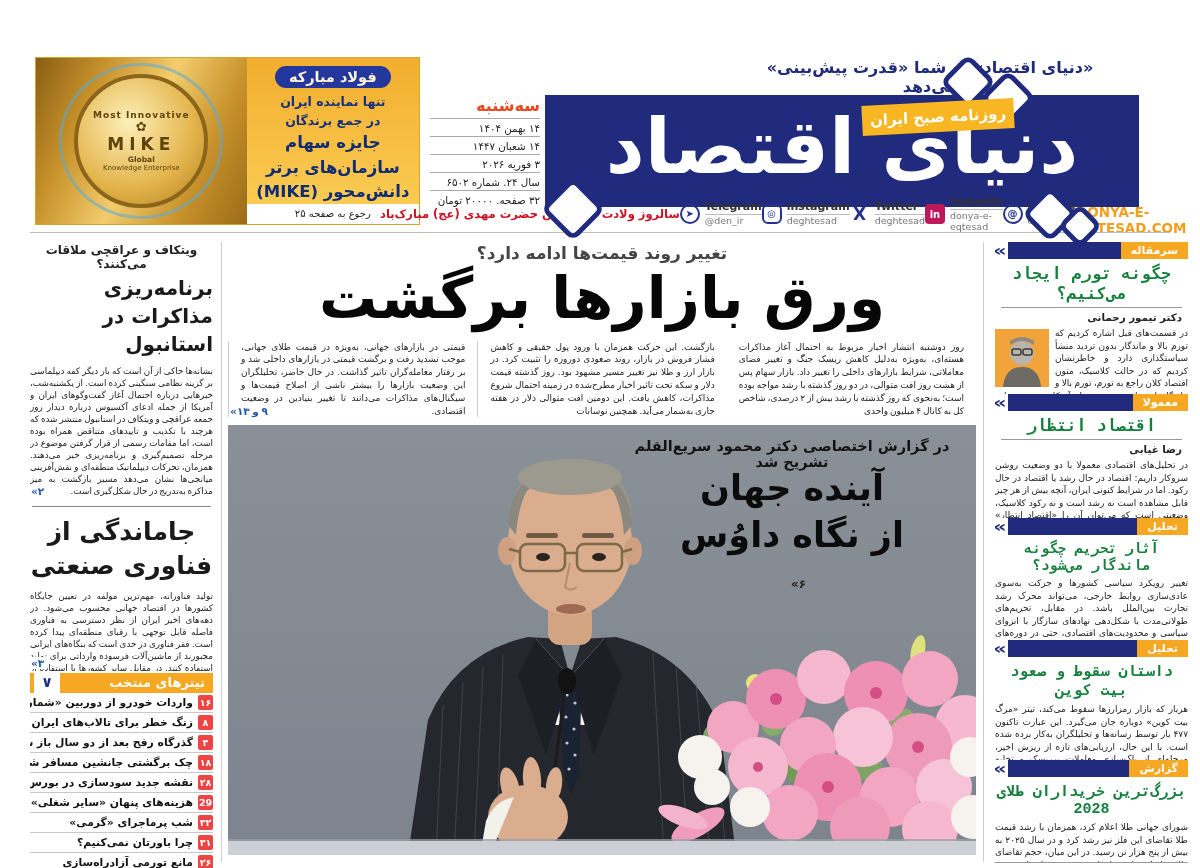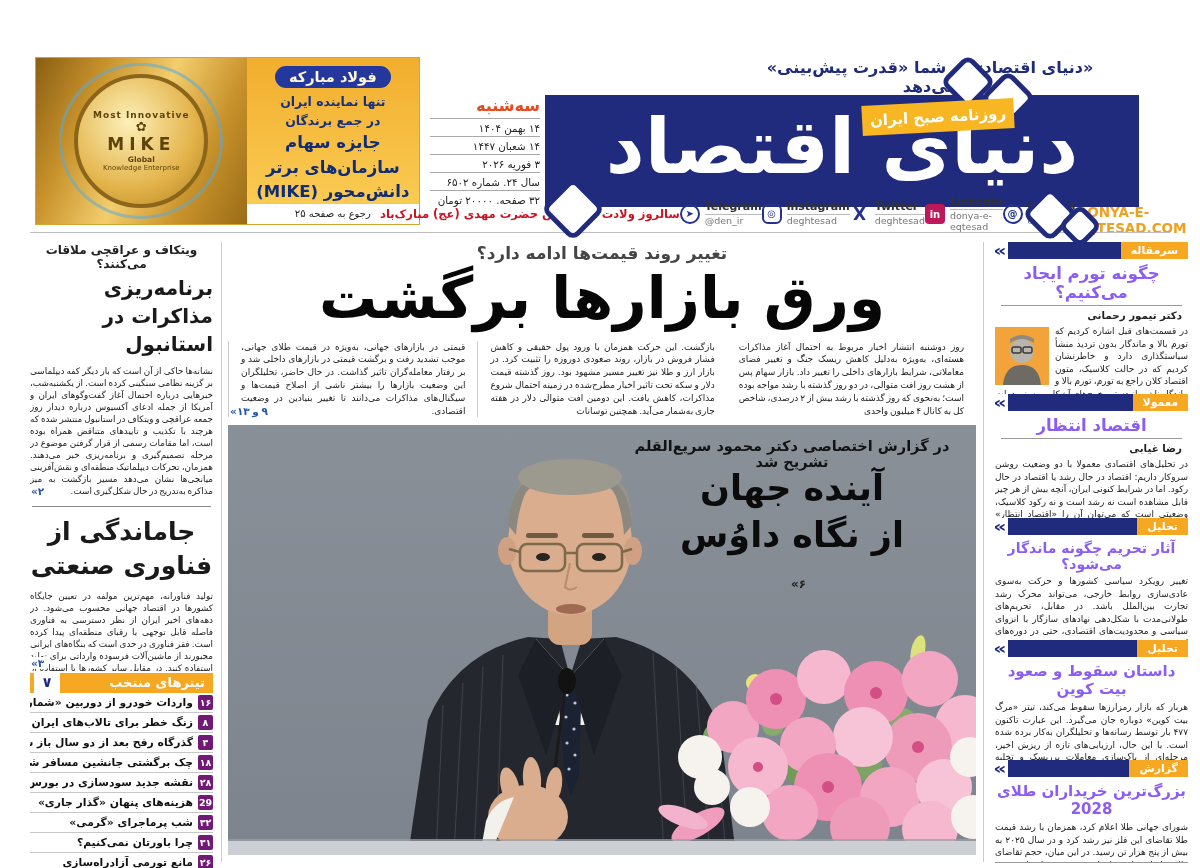--- a/index.html
+++ b/index.html
@@ -68,21 +68,21 @@
   .a-body{position:relative;font-size:8.8px;line-height:12px;text-align:justify;margin-top:7px;color:#1a1a1a;word-spacing:-1px;}
   .a-hr{border:none;border-top:1px solid #888;margin:9px 2px 0;}
   .pref{position:absolute;left:0;bottom:0;background:#fff;color:#2356a8;font-weight:bold;font-size:10.5px;
         padding:0 3px 0 1px;direction:ltr;unicode-bidi:bidi-override;}
   .titles-block{position:absolute;left:0;right:0;top:430px;}
   .titles-bar{position:relative;height:20px;background:#f7a823;color:#fff;font-size:13px;font-weight:bold;
               line-height:20px;padding-right:8px;}
   .titles-chevron{position:absolute;left:4px;top:0;width:26px;height:20px;background:#fff;color:#1e2b80;
                   font-size:15px;font-weight:bold;text-align:center;line-height:18px;}
   .title-row{display:flex;align-items:center;gap:5px;height:19px;border-bottom:1px solid #c7c7c7;}
-  .title-num{flex:0 0 auto;width:15px;height:15px;background:#701a75;color:#fff;font-size:9.5px;font-weight:bold;
+  .title-num{flex:0 0 auto;width:15px;height:15px;background:#ef4444;color:#fff;font-size:9.5px;font-weight:bold;
              display:flex;align-items:center;justify-content:center;border-radius:2px;}
   .title-txt{font-size:10.8px;font-weight:bold;color:#111;white-space:nowrap;overflow:hidden;}
 
   
   .mid-col{position:absolute;left:228px;top:243px;width:748px;}
   .lead-kicker{text-align:center;font-size:17px;font-weight:bold;color:#454545;}
   .lead-headline{text-align:center;font-size:58px;font-weight:bold;color:#070707;line-height:1.15;margin-top:2px;}
   .lead-intro{display:flex;margin-top:9px;}
   .intro-col{width:33.33%;box-sizing:border-box;padding:0 12px;font-size:9px;line-height:12.8px;
              text-align:justify;color:#1a1a1a;position:relative;word-spacing:-1px;}
@@ -97,21 +97,21 @@
              direction:ltr;unicode-bidi:bidi-override;}
 
   
   .right-col{position:absolute;left:995px;top:240px;width:193px;height:628px;}
   .sec{position:absolute;left:0;right:0;overflow:hidden;}
   .sec-bar{display:flex;align-items:center;height:17px;}
   .sec-tag{background:#f7a823;color:#fff;font-size:11px;font-weight:bold;height:17px;line-height:17px;padding:0 10px;}
   .sec-line{flex:1;height:17px;background:#202b7e;}
   .sec-chev{color:#202b7e;font-size:15px;font-weight:bold;margin-right:3px;transform:scaleX(1.4);
             direction:ltr;unicode-bidi:bidi-override;}
-  .sec-headline{text-align:center;font-weight:bold;color:#8b5cf6;margin:5px 0 3px;}
+  .sec-headline{text-align:center;font-weight:bold;color:#15803d;margin:5px 0 3px;font-family:Liberation Mono, monospace;}
   .h-lg{font-size:16.5px;} .h-md{font-size:15px;} .h-sm{font-size:14px;}
   .sec-author{border-top:1px solid #999;margin:0 6px;padding:3px 0 1px;text-align:right;
               font-size:10.3px;font-weight:bold;color:#222;}
   .sec-body{position:relative;font-size:9px;line-height:12.5px;text-align:justify;margin-top:3px;
             color:#1a1a1a;height:calc(100% - 0px);word-spacing:-1px;}
   .portrait{float:left;width:54px;height:58px;background:#f2a43b;margin:2px 6px 2px 0;position:relative;overflow:hidden;}
   .endline{position:absolute;left:0;right:0;top:622px;border-top:1px solid #999;}
 </style>
 </head>
 <body>
@@ -239,21 +239,21 @@
       <div class="title-row">
         <span class="title-num">۱۸</span>
         <span class="title-txt">چک برگشتی جانشین مسافر شد</span>
       </div>
       <div class="title-row">
         <span class="title-num">۲۸</span>
         <span class="title-txt">نقشه جدید سودسازی در بورس</span>
       </div>
       <div class="title-row">
         <span class="title-num">29</span>
-        <span class="title-txt">هزینه‌های پنهان «گذار جاری»</span>
+        <span class="title-txt">هزینه‌های پنهان «سایر شغلی»</span>
       </div>
       <div class="title-row">
         <span class="title-num">۳۲</span>
         <span class="title-txt">شب پرماجرای «گرمی»</span>
       </div>
       <div class="title-row">
         <span class="title-num">۳۱</span>
         <span class="title-txt">چرا باورتان نمی‌کنیم؟</span>
       </div>
       <div class="title-row">

